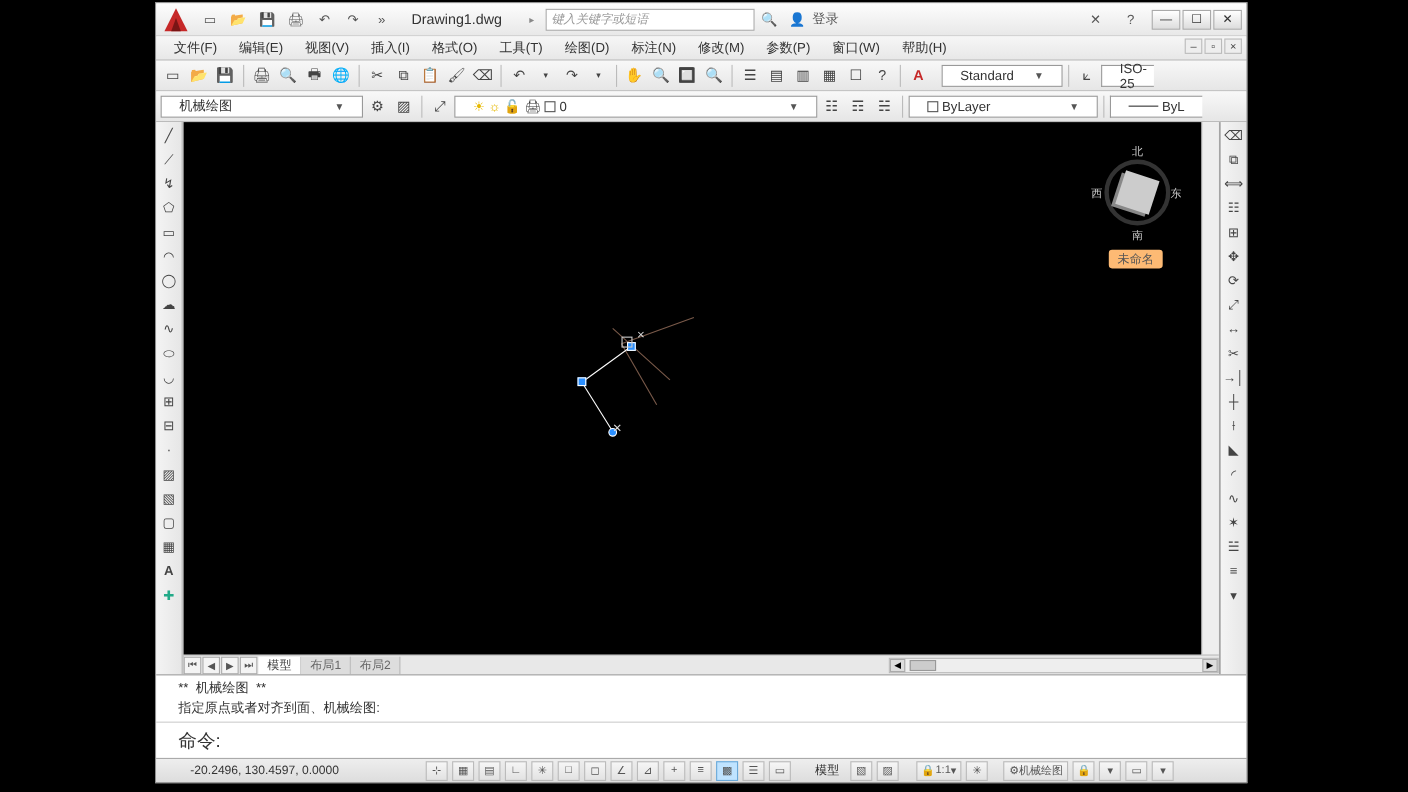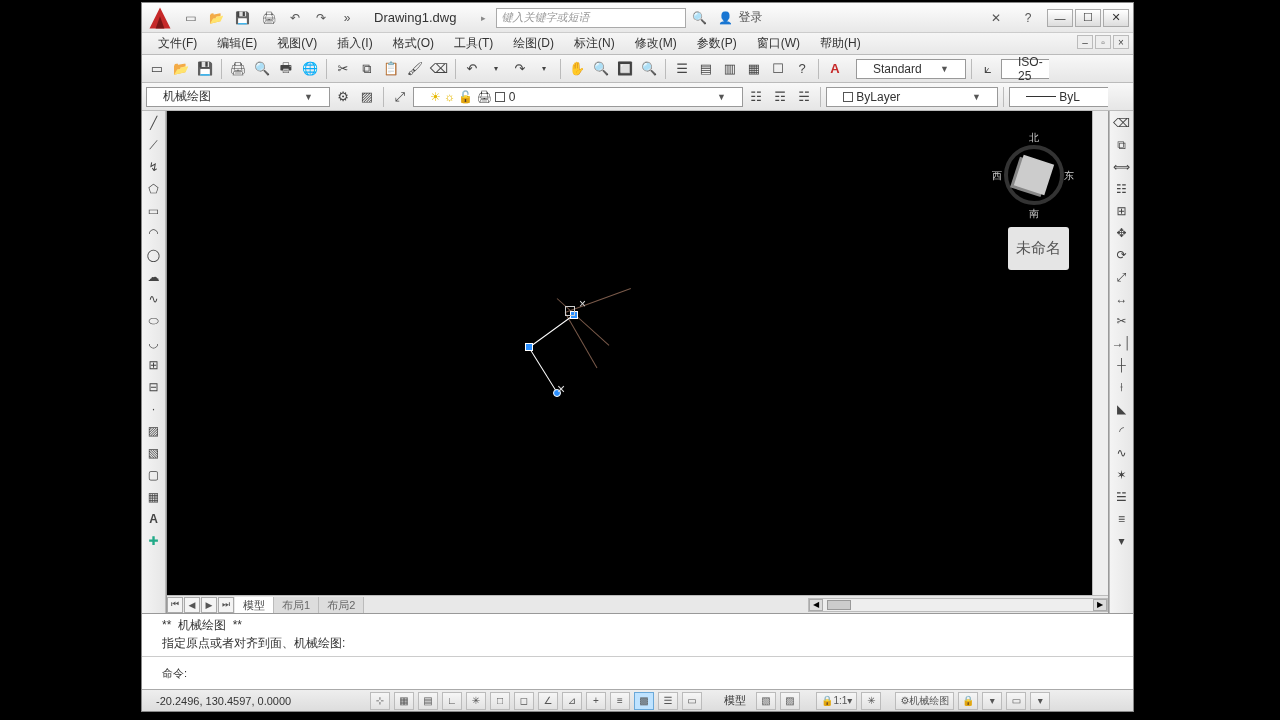--- a/index.html
+++ b/index.html
@@ -41,44 +41,44 @@
 .canvas-flex { flex:1; display:flex; min-height:0;}
 
 
 .viewcube { position:absolute; right:18px; top:12px; width:80px; height:110px; color:#ccc; font-size:10px; pointer-events:none;}
 .viewcube .ring { position:absolute; left:10px; top:22px; width:60px; height:60px; border:4px solid #333; border-radius:50%; }
 .viewcube .cube { position:absolute; left:24px; top:36px; width:32px; height:32px; background:#ccc; transform:rotate(18deg); box-shadow: -3px 3px 0 #888; }
 .viewcube .n { position:absolute; left:35px; top:8px;} 
 .viewcube .s { position:absolute; left:35px; top:84px;} 
 .viewcube .w { position:absolute; left:-2px; top:46px;} 
 .viewcube .e { position:absolute; left:70px; top:46px;}
-.viewcube .tag { position:absolute; left:14px; top:104px; background:#e5e5e5; color:#555; border-radius:3px; padding:12px 8px; font-size:15px;}
+.viewcube .tag { position:absolute; left:14px; top:104px; background:#fdba74; color:#555; border-radius:3px; padding:1px 8px; font-size:11px;}
 
 
 .grip { position:absolute; width:8px; height:8px; background:#2a8fff; border:1px solid #fff;}
 .line { position:absolute; background:#fff; height:1px; transform-origin: left center;}
 .xline { position:absolute; background:#7a5a4a; height:1px; transform-origin: left center;}
 
 
 .tabrow { height:18px; background:#e8e8e8; display:flex; align-items:center; border-top:1px solid #bbb; font-size:11px;}
 .tab-nav { display:flex;}
 .tab-nav .nav { width:16px; height:16px; border:1px solid #aaa; background:#f4f4f4; display:flex;align-items:center;justify-content:center; font-size:9px; color:#555; margin-right:1px;}
 .tab { padding: 0 8px; height:16px; line-height:16px; border-right:1px solid #bbb; background:#fff; color:#444;}
 .tab.inactive { background:#ddd; color:#666;}
 .hscroll { margin-left:auto; width:300px; height:14px; display:flex; align-items:center; border:1px solid #bbb; background:#eee;}
 .hscroll .sbtn{width:14px;height:12px;background:#ddd;border:1px solid #aaa;font-size:8px;display:flex;align-items:center;justify-content:center;}
 .hscroll .thumb{width:24px;height:10px;background:#ccc;border:1px solid #999;margin-left:4px;}
 
 
 .cmd-area { border-top:1px solid #999; background:#fff; }
 .cmd-hist { height:42px; overflow:hidden; font-size:12px; padding:2px 24px 2px 20px; color:#333; line-height:18px; white-space: pre; }
-.cmd-line { height:20px; border-top:1px solid #ccc; font-size:11px; padding:16px 20px; display:flex; align-items:center; color:#333;}
-
-
-.statusbar { height:22px; background:linear-gradient(#eee,#ddd); border-top:1px solid #aaa; display:flex; align-items:center; font-size:11px; color:#333; padding:0 4px; gap:4px;}
+.cmd-line { height:20px; border-top:1px solid #ccc; font-size:17px; padding:16px 20px; display:flex; align-items:center; color:#333;}
+
+
+.statusbar { height:22px; background:linear-gradient(#eee,#ddd); border-top:1px solid #aaa; display:flex; align-items:center; font-size:11px; color:#333; padding:0 21px; gap:4px;}
 .statusbar .coords { width:220px; padding-left:10px;}
 .sbtn2 { width:20px; height:18px; border:1px solid #bbb; background:linear-gradient(#f6f6f6,#e2e2e2); display:flex;align-items:center;justify-content:center; color:#555; font-size:10px;}
 .sbtn2.active { background:#bfe3ff; border-color:#6aa8d8;}
 </style>
 </head>
 <body>
 
 <div class="app-window">
 
   <div class="titlebar">
@@ -194,21 +194,21 @@
     </div>
     <div class="tbtn">☷</div>
     <div class="tbtn">☶</div>
     <div class="tbtn">☵</div>
     <div class="vsep"></div>
     <div class="combo" style="width:172px">
       <span style="display:inline-block;width:10px;height:10px;border:1px solid #555;background:#fff;vertical-align:middle"></span>&nbsp;
       <span>ByLayer</span><span class="arrow">▼</span>
     </div>
     <div class="vsep"></div>
-    <div class="combo" style="width:99px;border-right:none">
+    <div class="combo" style="width:84px;border-right:none">
       <span style="display:inline-block;width:30px;border-top:1px solid #333;vertical-align:middle"></span>&nbsp;
       <span>ByL</span>
     </div>
   </div>
 
   <div class="main">
 
     <div class="left-tools">
       <div class="side-btn">╱</div>
       <div class="side-btn">⟋</div>

